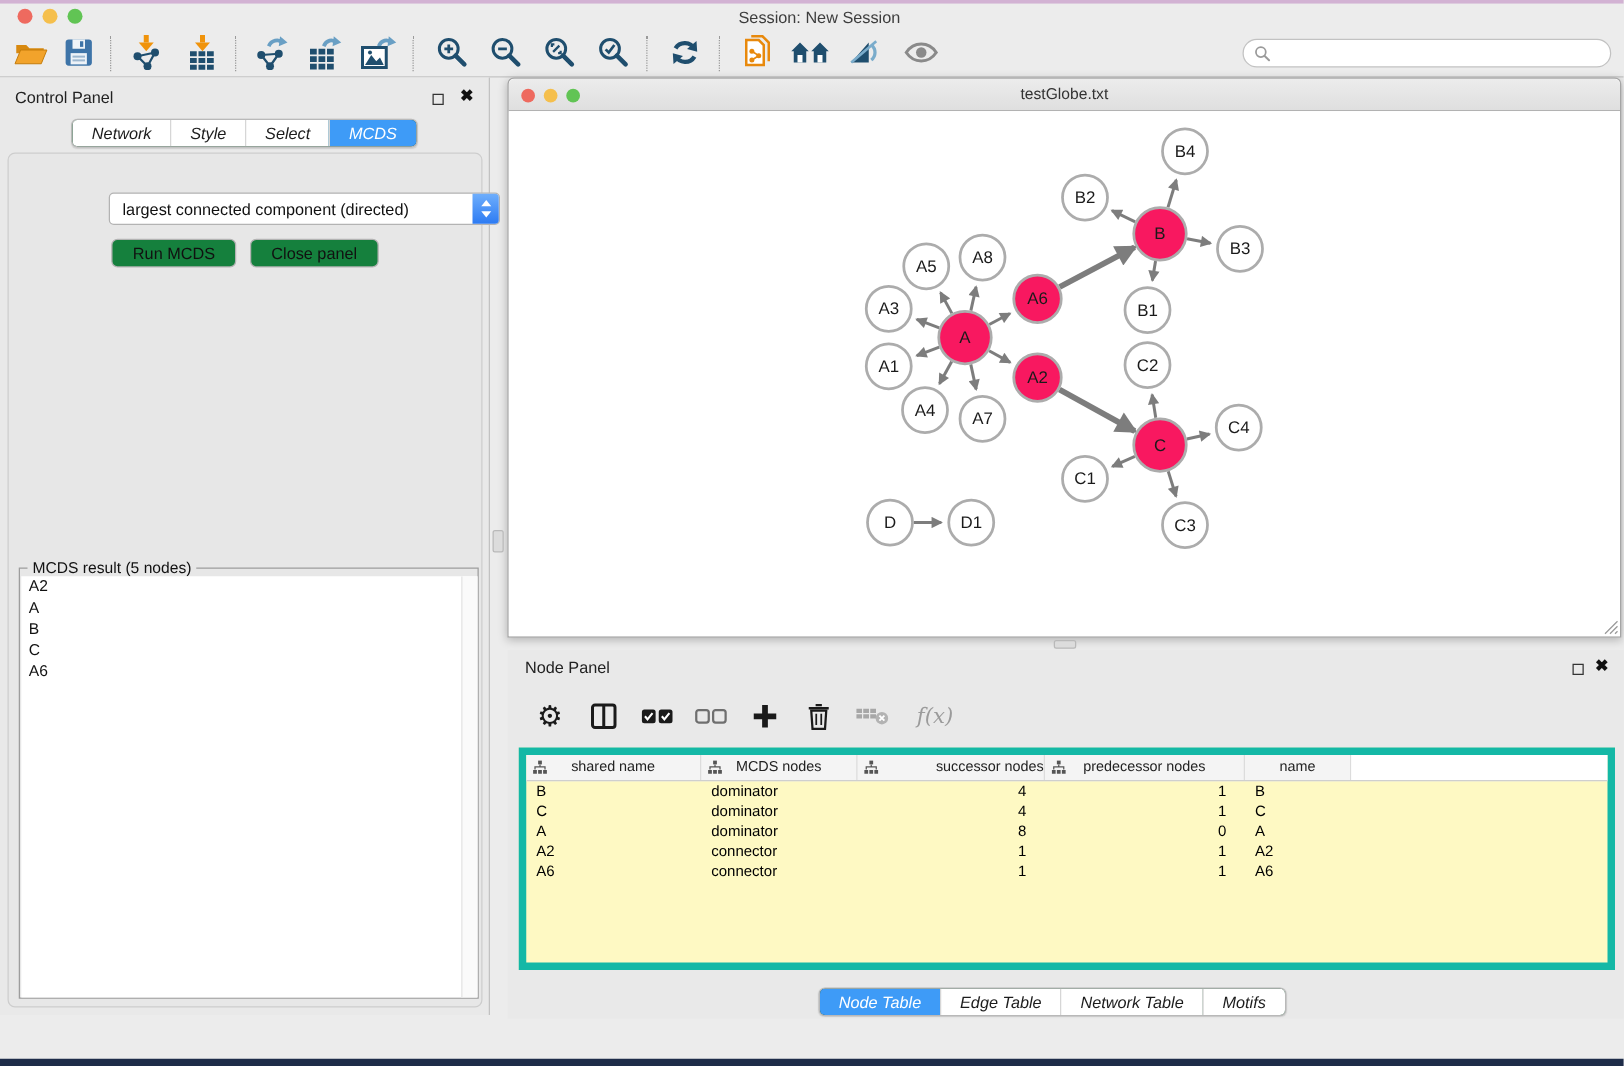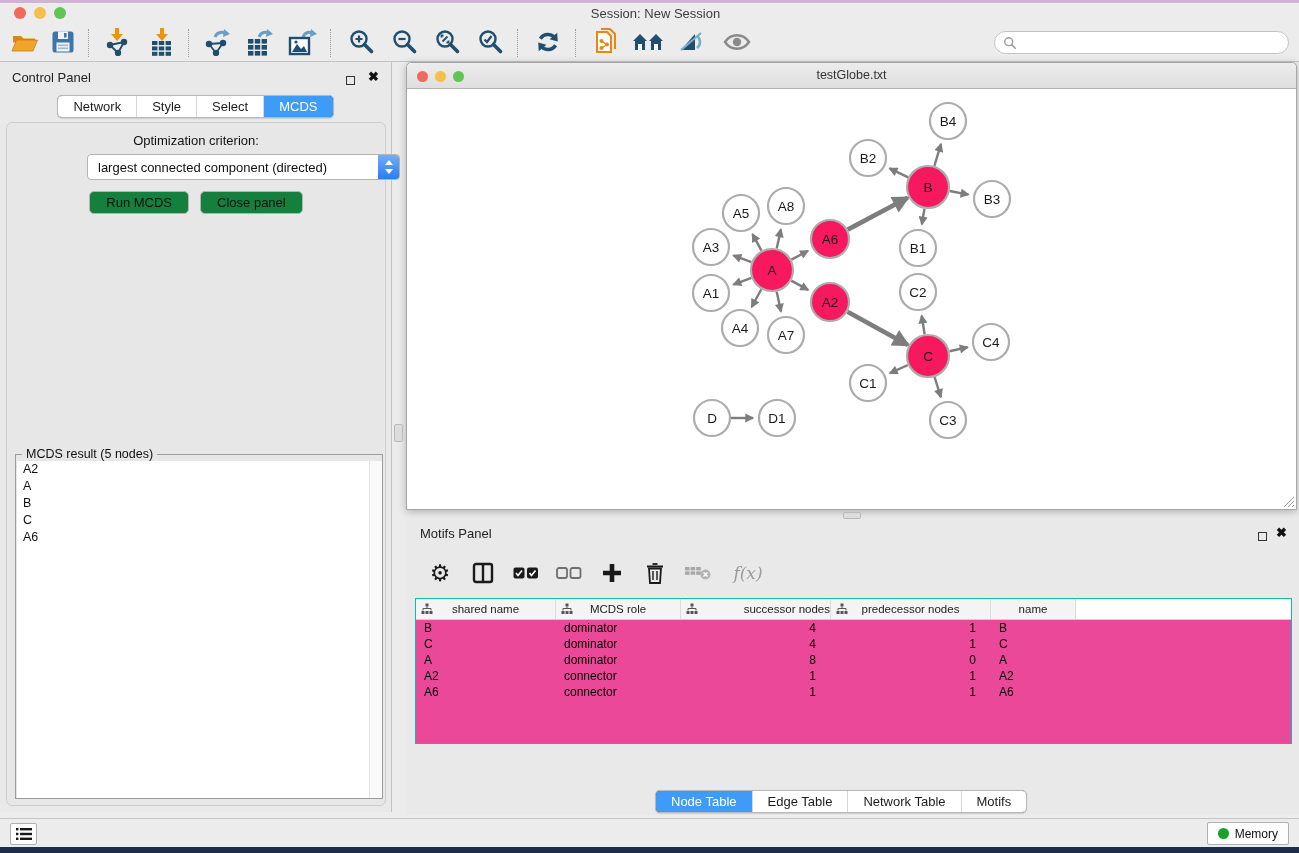--- a/index.html
+++ b/index.html
@@ -28,21 +28,21 @@
   .float-box { width:9px; height:9px; border:1.5px solid #333; display:inline-block; }
   .close-x { font-weight:bold; font-size:13px; color:#111; }
 
   
   .control-panel { position:absolute; left:0; top:62px; width:392px; height:750px; background:#e9e9e9; border-right:1px solid #c2c2c2;padding-left:32px; }
   .cp-header { position:absolute; left:0; top:0; width:100%; height:30px; }
   .cp-title { position:absolute; left:12px; top:8px; font-size:13px; color:#222; }
   .cp-float { position:absolute; right:36px; top:9px; }
   .cp-close { position:absolute; right:12px; top:7px; }
   .cp-tabs { position:absolute; left:0; top:33px; width:100%; display:flex; justify-content:center; }
-  .seg-control { display:inline-flex; background:#14532d; border:1px solid #b9b9b9; border-radius:5px; overflow:hidden; box-shadow:0 0.5px 1px rgba(0,0,0,.12); }
+  .seg-control { display:inline-flex; background:#14532d; border:1px solid #b9b9b9; border-radius:5px; overflow:hidden; box-shadow:0 0.5px 1px rgba(0,0,0,.12);font-style:italic; }
   .seg { padding:3px 15px; font-size:13px; color:#1c1c1c; border-left:1px solid #d6d6d6; background:#fff; white-space:nowrap; }
   .seg:first-child { border-left:none; }
   .seg.active { background:#3e9bf7; color:#fff; }
   .cp-inner { position:absolute; left:6px; top:60px; width:380px; height:684px; border:1px solid #cdcdcd; border-radius:6px; background:#e7e7e7; }
   .opt-label { position:absolute; left:0; top:10px; width:100%; text-align:center; font-size:13px; color:#111; }
   .dropdown { position:absolute; left:36px; top:31px; width:313px; height:26px; background:#fff; border:1px solid #b3b3b3; border-radius:4px; display:flex; align-items:center;margin-left:44px; }
   .dd-value { flex:1; font-size:13px; color:#111; padding-left:10px; white-space:nowrap; overflow:hidden; }
   .dd-stepper { width:21px; height:100%; background:linear-gradient(#6eaefc,#2d7bf3); border-radius:0 3px 3px 0; position:relative; }
   .dd-stepper .up, .dd-stepper .down { position:absolute; left:50%; transform:translateX(-50%); width:0; height:0; border-left:4px solid transparent; border-right:4px solid transparent; }
   .dd-stepper .up { top:5px; border-bottom:5px solid #fff; }
@@ -70,21 +70,21 @@
 
   
   .table-panel { position:absolute; left:406px; top:520px; width:893px; height:295px; background:#e9e9e9; }
   .tp-title { position:absolute; left:14px; top:6px; font-size:13px; color:#222; }
   .tp-float { position:absolute; right:32px; top:7px; }
   .tp-close { position:absolute; right:12px; top:5px; }
   .tp-toolbar { position:absolute; left:9px; top:32px; width:877px; height:42px; display:flex; align-items:center; gap:17px; padding-left:12px; }
   .tp-ico { display:flex; align-items:center; justify-content:center; width:26px; height:26px; }
   .gear-glyph { font-size:23px; color:#1a1a1a; line-height:23px; }
   .fx-label { font-family:"DejaVu Serif", serif; font-style:italic; font-size:17px; color:#9b9b9b; }
-  .tp-table { position:absolute; left:9px; top:78px; width:877px; height:146px; background:#ec4899; border:1px solid #14b8a6; overflow:hidden; }
+  .tp-table { position:absolute; left:9px; top:78px; width:877px; height:178px; background:#fef9c3; border:6px solid #14b8a6; overflow:hidden; }
   .t-header { display:flex; height:21px; background:#f4f4f4; border-bottom:1px solid #cfcfcf; }
   .t-hcell { position:relative; display:flex; align-items:center; justify-content:center; font-size:11.5px; color:#222; border-right:1px solid #dcdcdc; }
   .t-hcell .tree-ico { position:absolute; left:5px; top:4px; }
   .t-row { display:flex; height:16px; }
   .t-cell { font-size:12px; color:#000; line-height:16px; white-space:nowrap; overflow:hidden; }
   .t-cell.num { text-align:right; padding-right:15px; }
   .t-cell.txt { padding-left:8px; }
   .tp-tabs { position:absolute; left:249px; top:270px; }
 
   
@@ -278,21 +278,20 @@
     </div>
     <div class="cp-tabs">
       <div class="seg-control" id="cp-tabs-host">
           <div class="seg">Network</div>
           <div class="seg">Style</div>
           <div class="seg">Select</div>
           <div class="seg active">MCDS</div>
         </div>
     </div>
     <div class="cp-inner">
-      <div class="opt-label">Optimization criterion:</div>
       <div class="dropdown">
         <span class="dd-value">largest connected component (directed)</span>
         <span class="dd-stepper">
             <span class="up"></span>
             <span class="down"></span>
           </span>
       </div>
       <div class="cp-buttons">
         <button class="btn">Run MCDS</button>
         <button class="btn">Close panel</button>
@@ -438,21 +437,21 @@
       <svg class="resize-grip" width="13" height="13" viewBox="0 0 13 13">
         <path d="M12 2 L2 12 M12 6 L6 12 M12 10 L10 12" stroke="#9a9a9a" stroke-width="1"></path>
       </svg>
     </div>
   </div>
 
   <div class="splitter-v"></div>
   <div class="splitter-h"></div>
 
   <div class="table-panel">
-    <span class="tp-title">Motifs Panel</span>
+    <span class="tp-title">Node Panel</span>
     <span class="tp-float"><span class="float-box"></span></span>
     <span class="tp-close close-x">✖</span>
 
     <div class="tp-toolbar">
       <span class="tp-ico">
           <span class="gear-glyph">⚙</span>
         </span>
       <span class="tp-ico">
         <svg width="22" height="22" viewBox="0 0 22 22">
           <rect x="2" y="2" width="18" height="18" rx="2" fill="none" stroke="#1a1a1a" stroke-width="2.4"></rect>
@@ -518,21 +517,21 @@
             <span>shared name</span>
           </div>
           <div class="t-hcell" style="width: 125px;">
             <svg class="tree-ico" width="12" height="12" viewBox="0 0 12 12">
               <rect x="4.5" y="0.5" width="3" height="3" fill="#555"></rect>
               <path d="M6 3.5 V5.5 M2 7.5 V5.5 H10 V7.5" stroke="#555" stroke-width="1" fill="none"></path>
               <rect x="0.5" y="8" width="3" height="3" fill="#555"></rect>
               <rect x="4.5" y="8" width="3" height="3" fill="#555"></rect>
               <rect x="8.5" y="8" width="3" height="3" fill="#555"></rect>
             </svg>
-            <span>MCDS role</span>
+            <span>MCDS nodes</span>
           </div>
           <div class="t-hcell" style="width: 150px; justify-content: flex-end;">
             <svg class="tree-ico" width="12" height="12" viewBox="0 0 12 12">
               <rect x="4.5" y="0.5" width="3" height="3" fill="#555"></rect>
               <path d="M6 3.5 V5.5 M2 7.5 V5.5 H10 V7.5" stroke="#555" stroke-width="1" fill="none"></path>
               <rect x="0.5" y="8" width="3" height="3" fill="#555"></rect>
               <rect x="4.5" y="8" width="3" height="3" fill="#555"></rect>
               <rect x="8.5" y="8" width="3" height="3" fill="#555"></rect>
             </svg>
             <span>successor nodes</span>
@@ -594,31 +593,15 @@
     <div class="tp-tabs">
       <div class="seg-control" id="table-tabs-host">
           <div class="seg active">Node Table</div>
           <div class="seg">Edge Table</div>
           <div class="seg">Network Table</div>
           <div class="seg">Motifs</div>
         </div>
     </div>
   </div>
 
-  <div class="statusbar">
-    <div class="list-btn">
-      <svg width="16" height="14" viewBox="0 0 16 14">
-        <rect x="0" y="1" width="2.4" height="2.4" fill="#1a1a1a"></rect>
-          <rect x="4" y="1" width="12" height="2.4" fill="#1a1a1a"></rect>
-        <rect x="0" y="5.8" width="2.4" height="2.4" fill="#1a1a1a"></rect>
-          <rect x="4" y="5.8" width="12" height="2.4" fill="#1a1a1a"></rect>
-        <rect x="0" y="10.6" width="2.4" height="2.4" fill="#1a1a1a"></rect>
-          <rect x="4" y="10.6" width="12" height="2.4" fill="#1a1a1a"></rect>
-      </svg>
-    </div>
-    <div class="memory-btn">
-      <span class="mem-dot"></span>
-      <span>Memory</span>
-    </div>
-  </div>
 
   <div class="wp-bottom"></div>
 </div>
 
 </body></html>

